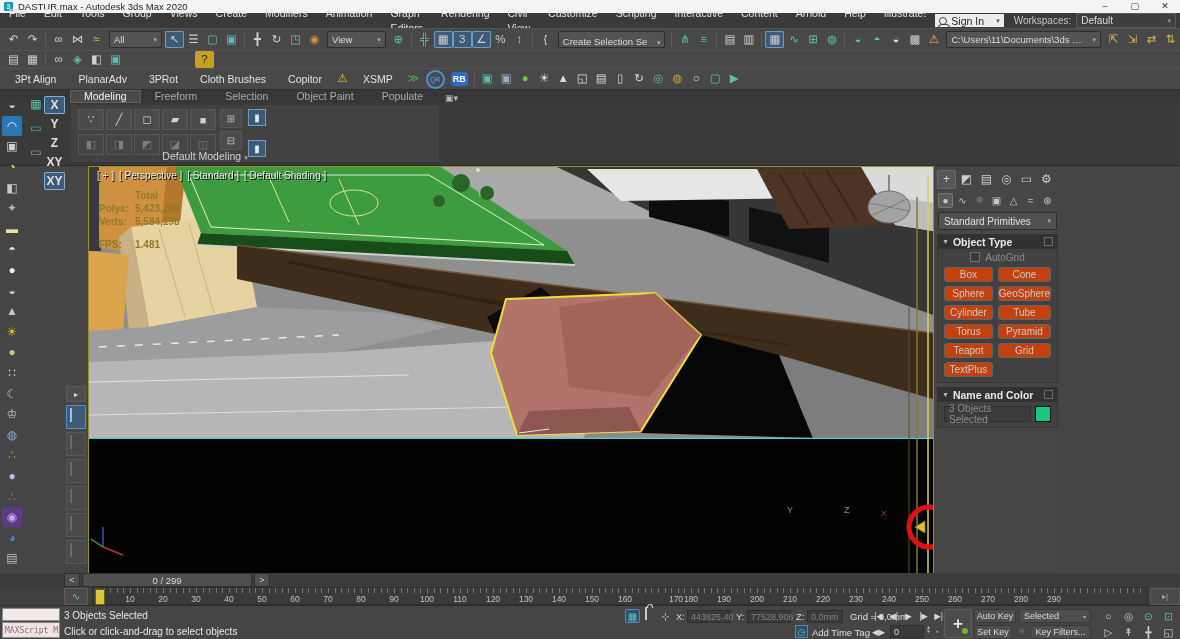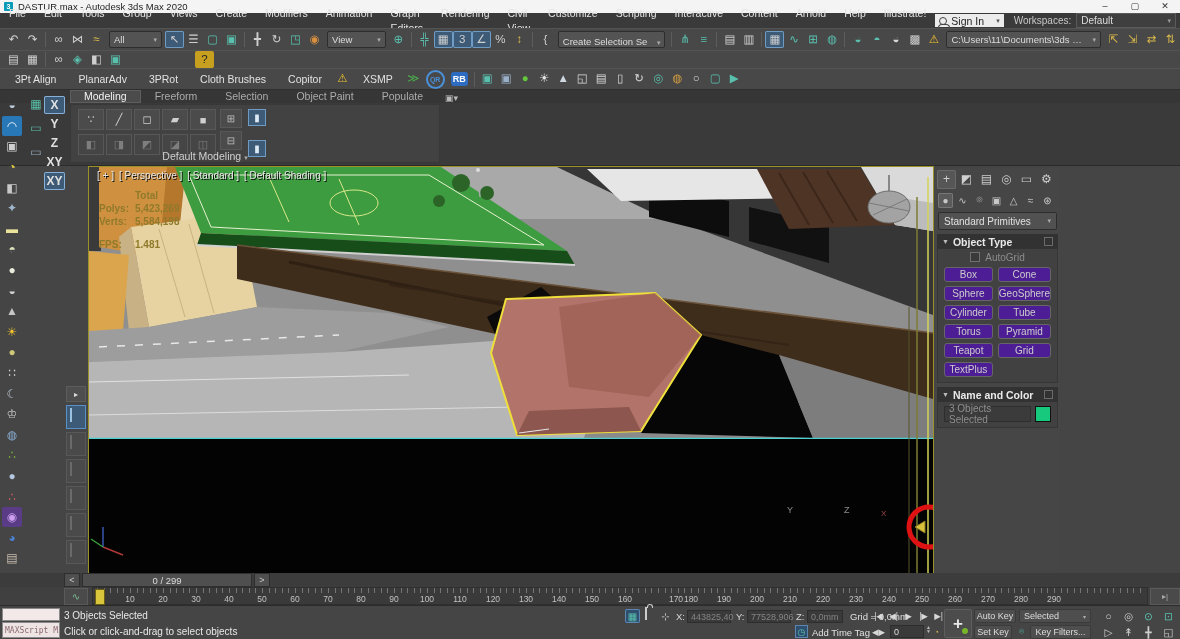--- a/index.html
+++ b/index.html
@@ -91,21 +91,21 @@
   .cp-cat.active{background:#5a5a5a;box-shadow:inset 0 0 0 1px #777;}
   .cp-dd{margin:2px 3px;height:16px;background:#515151;border:1px solid #2d2d2d;border-radius:2px;
          display:flex;align-items:center;padding:0 5px;font-size:10px;color:#e0e0e0;}
   .rollout{margin:4px 2px 0 2px;background:#414141;box-shadow:inset 0 0 0 1px #363636;padding-bottom:6px;}
   .roll-h{height:15px;background:#323232;display:flex;align-items:center;padding:0 5px;font-size:10.5px;font-weight:bold;color:#e8e8e8;}
   .roll-h .tri{font-size:7px;margin-right:4px;color:#bbb;}
   .roll-h .pin{margin-left:auto;width:7px;height:7px;border:1px solid #6a6a6a;}
   .autogrid{display:flex;align-items:center;justify-content:center;height:16px;color:#8c8c8c;font-size:10px;gap:5px;}
   .cbx{width:8px;height:8px;border:1px solid #707070;background:#3a3a3a;}
   .ot-grid{display:grid;grid-template-columns:1fr 1fr;gap:4px 5px;padding:2px 7px 0 7px;}
-  .ot-btn{height:13px;background:#4c1d95;border:1px solid #666;border-radius:3px;color:#cccccc;
+  .ot-btn{height:13px;background:#c2410c;border:1px solid #666;border-radius:3px;color:#cccccc;
           font-size:10px;display:flex;align-items:center;justify-content:center;}
   .nc-row{display:flex;align-items:center;gap:4px;padding:4px 7px 0 7px;}
   .nc-field{flex:1;height:14px;background:#3b3b3b;border:1px solid #2e2e2e;color:#8f8f8f;font-size:10px;
             display:flex;align-items:center;padding:0 4px;}
   .nc-swatch{width:14px;height:14px;background:#17c97c;border:1px solid #111;}
   
   #scrubrow{left:0;top:573px;width:1180px;height:14px;background:#3c3c3c;display:flex;align-items:center;}
   .scrub-btn{width:14px;height:12px;margin-left:2px;background:#4f4f4f;border:1px solid #2e2e2e;color:#ccc;
              font-size:9px;display:flex;align-items:center;justify-content:center;}
   .scrub-field{width:168px;height:12px;margin-left:2px;background:#4f4f4f;border:1px solid #2e2e2e;color:#ddd;

